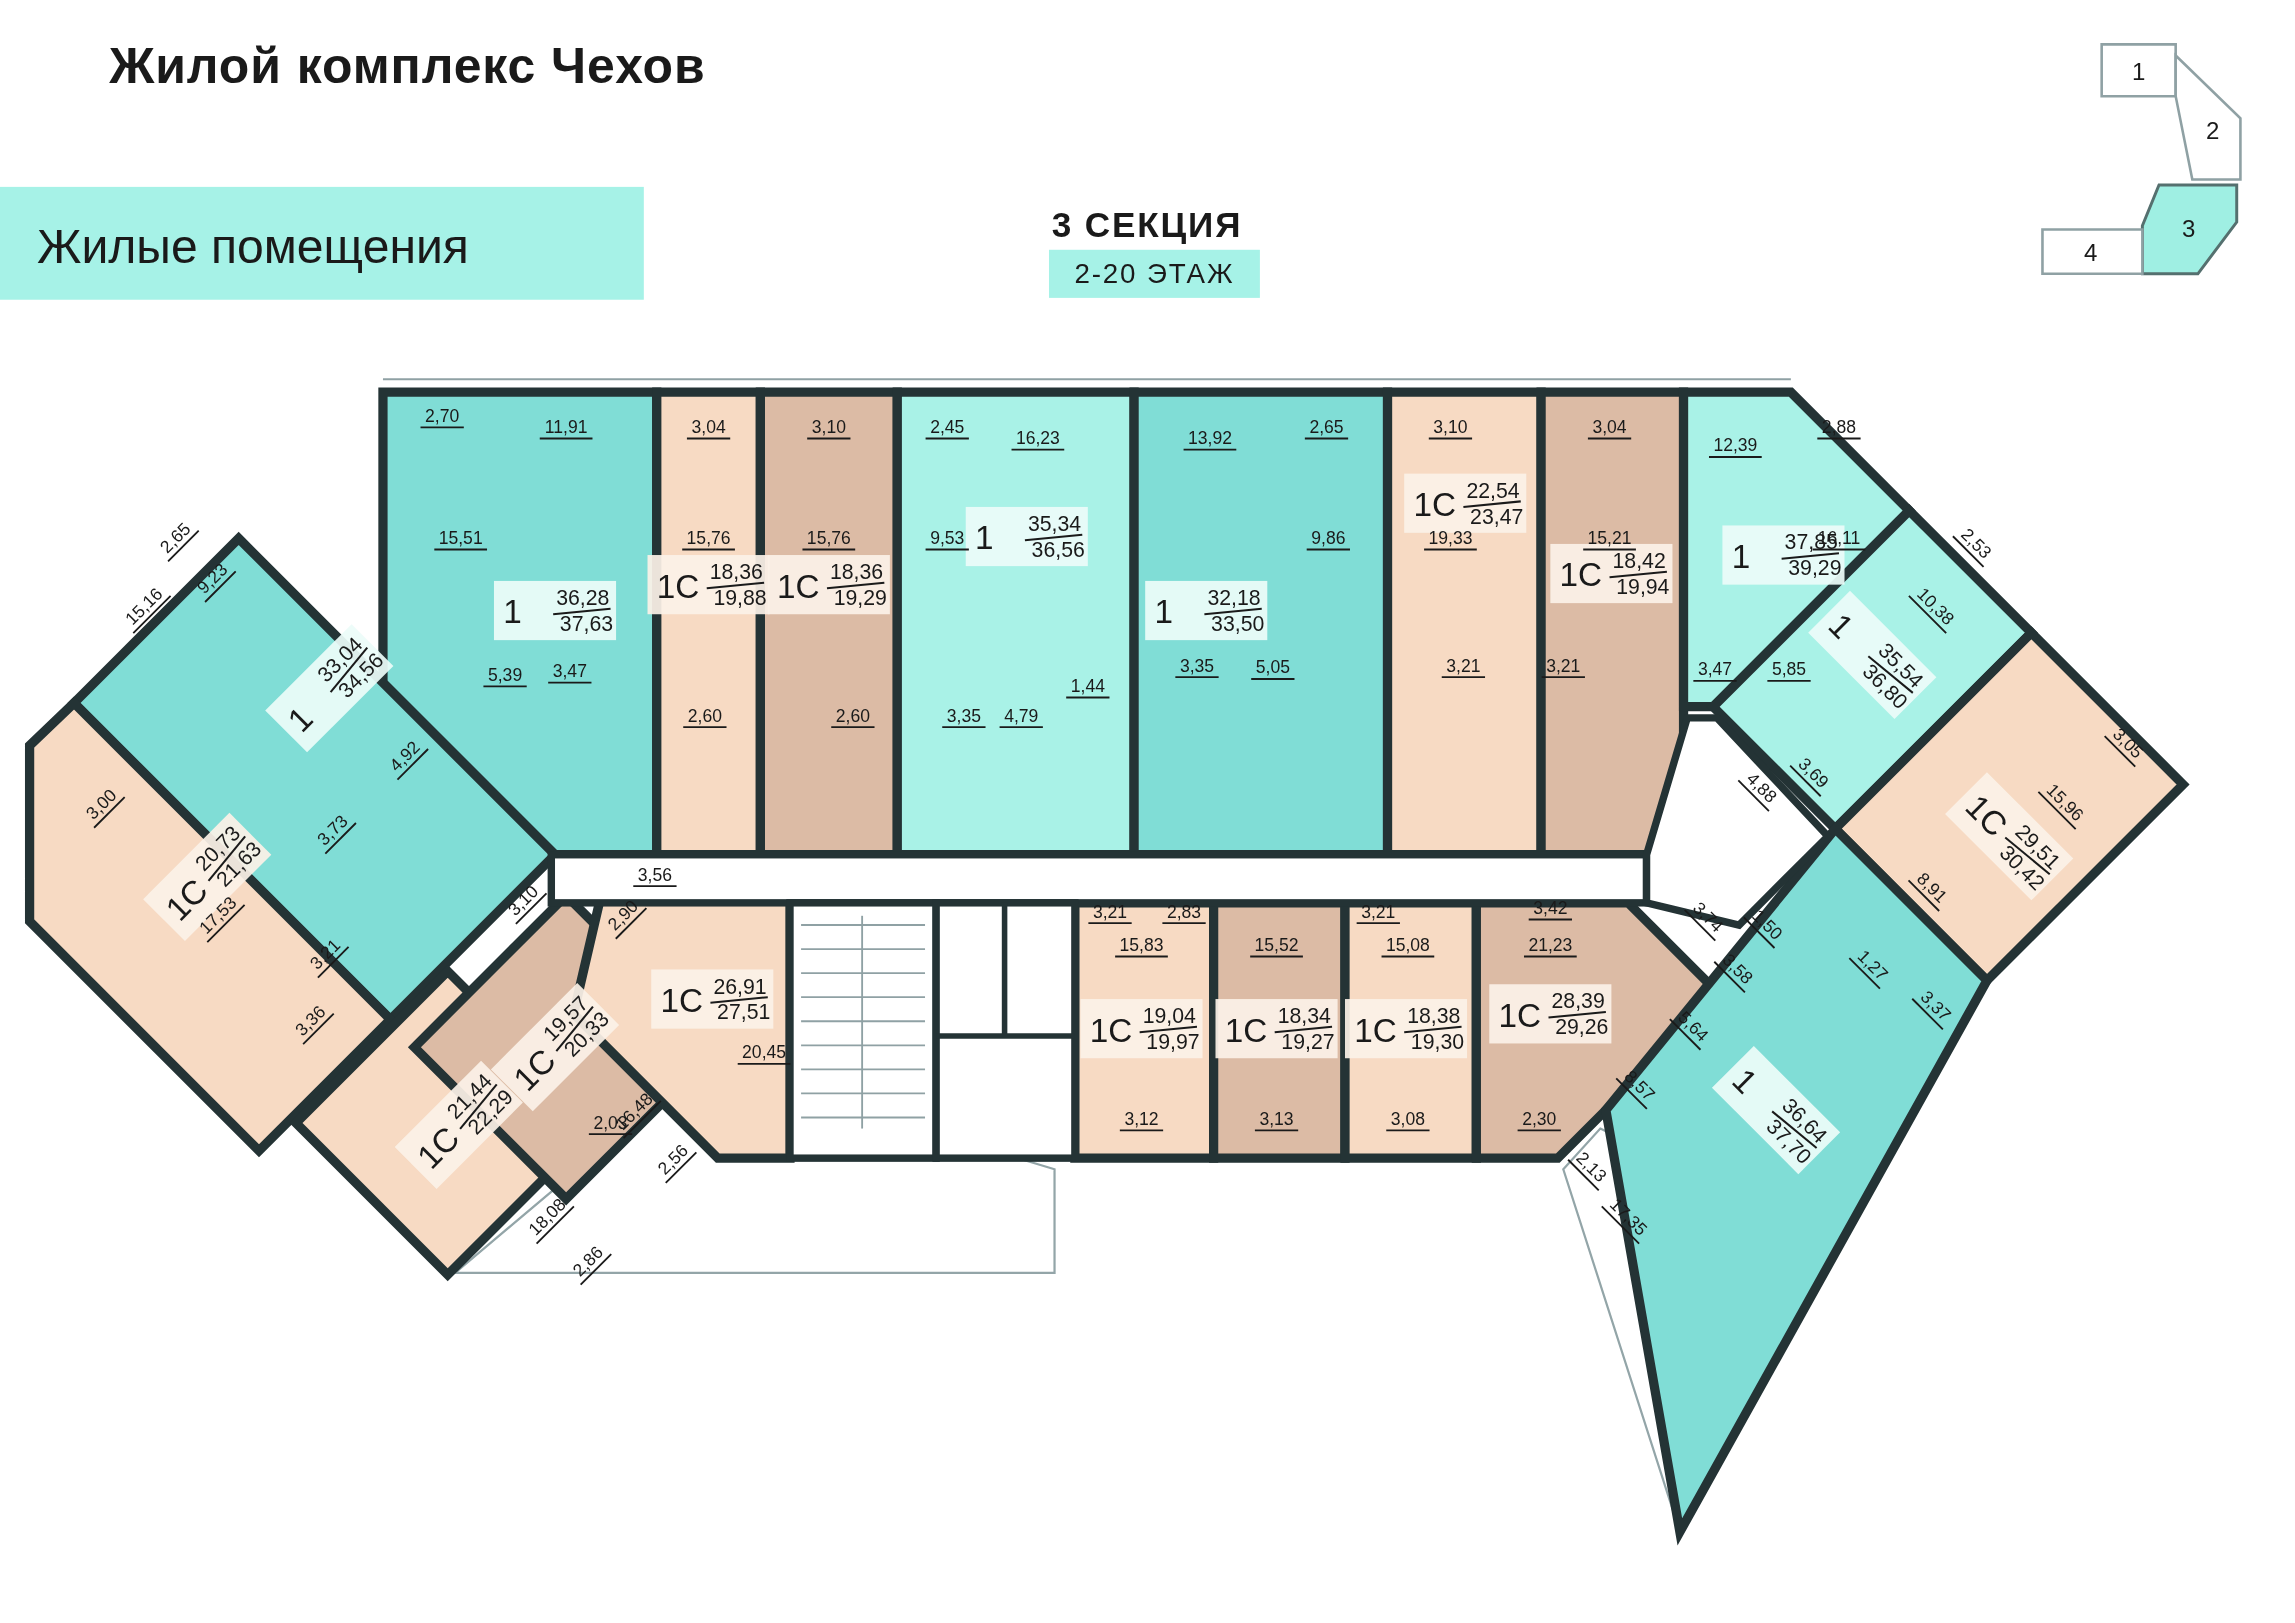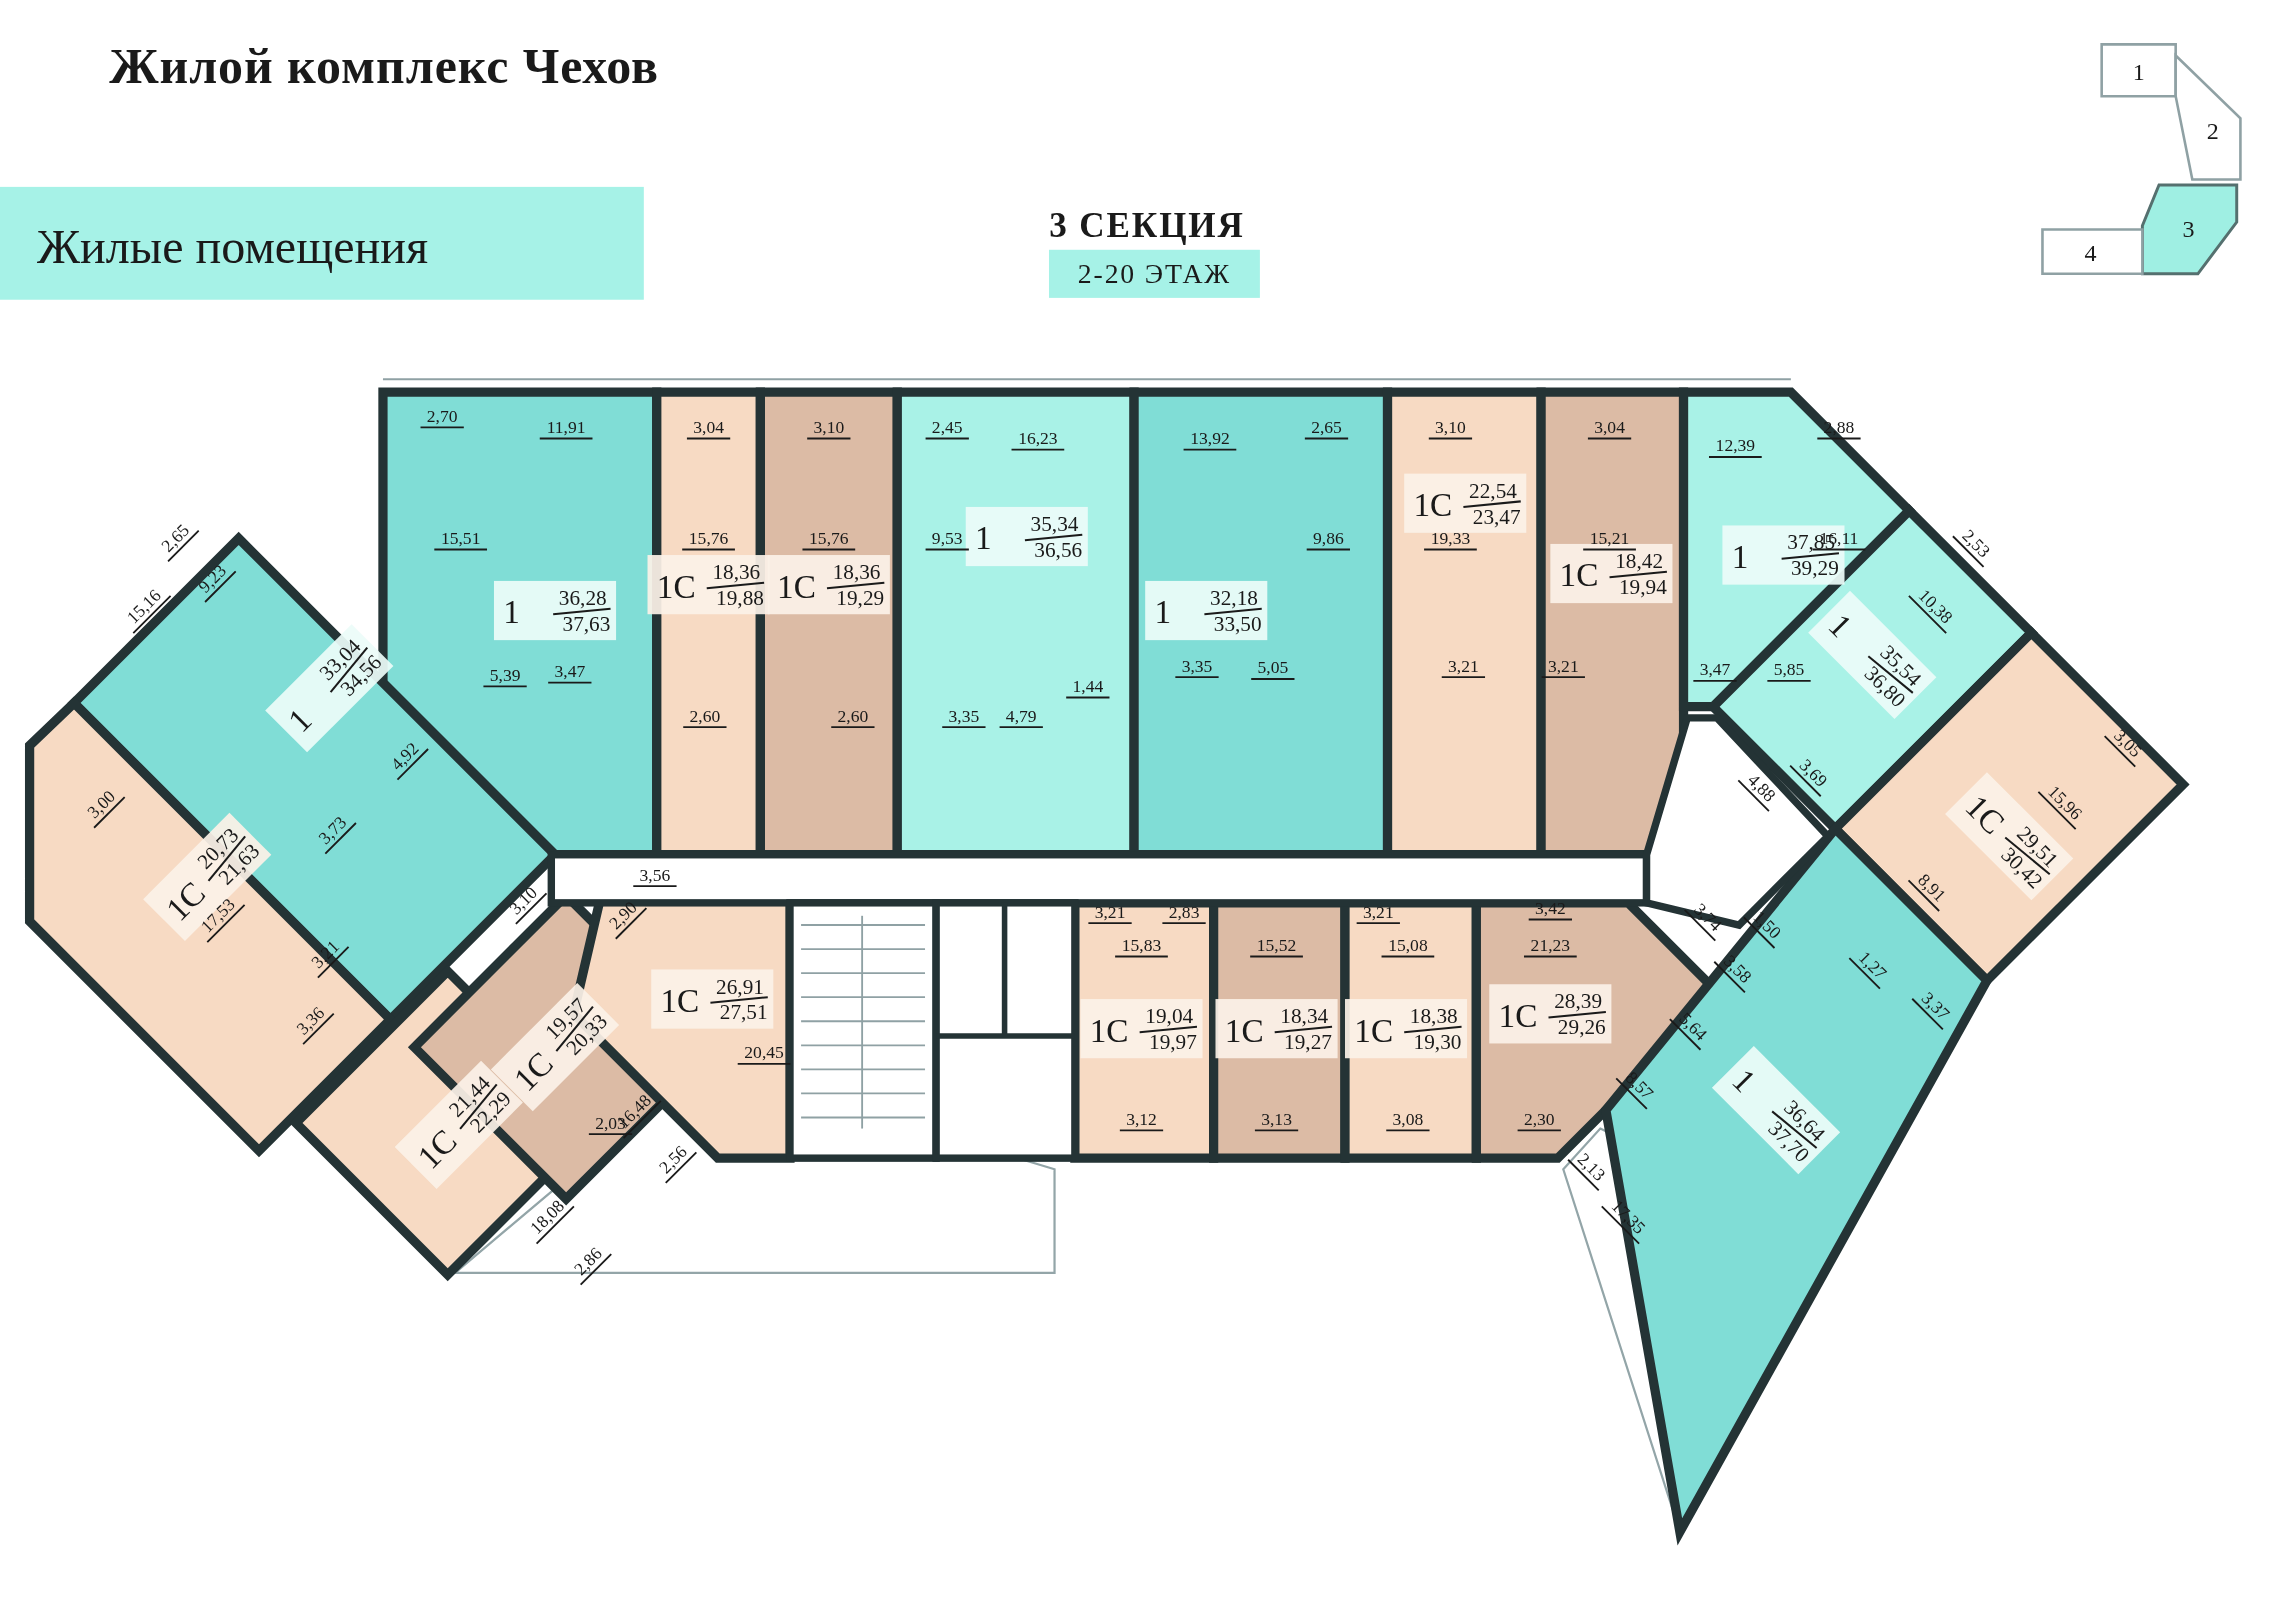--- a/index.html
+++ b/index.html
@@ -1,17 +1,17 @@
 <!DOCTYPE html>
 <html style="font-size:7.4px"><head>
 <meta charset="utf-8">
 <style>
   html,body{margin:0;padding:0;background:#ffffff;}
   body{font-family:"Liberation Sans", sans-serif;}
-  #stage{position:relative;width:2295px;height:1623px;background:#fff;font-family:Liberation Serif, serif;}
+  #stage{position:relative;width:2295px;height:1623px;background:#fff;}
   svg{display:block;}
   text{fill:#1a1a1a;}
   .title-text{font-size:27px;font-weight:bold;letter-spacing:.5px;}
   .badge-text{font-size:26px;font-weight:500;}
   .sec-title{font-size:19px;font-weight:bold;letter-spacing:1px;}
   .floors-text{font-size:15px;letter-spacing:1px;}
   .apt-type{font-size:18px;font-weight:500;}
   .apt-area{font-size:11.5px;font-weight:500;}
   .dim-text{font-size:9.5px;}
   .mini-num{font-size:13px;}

